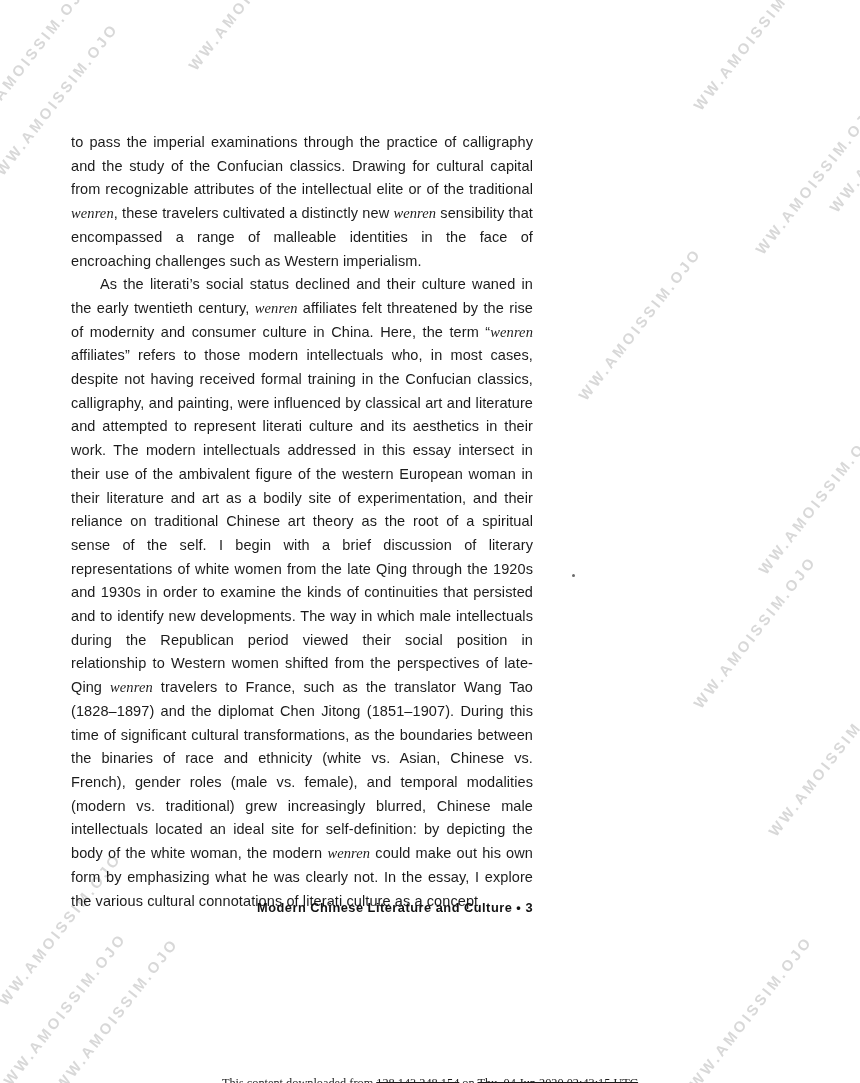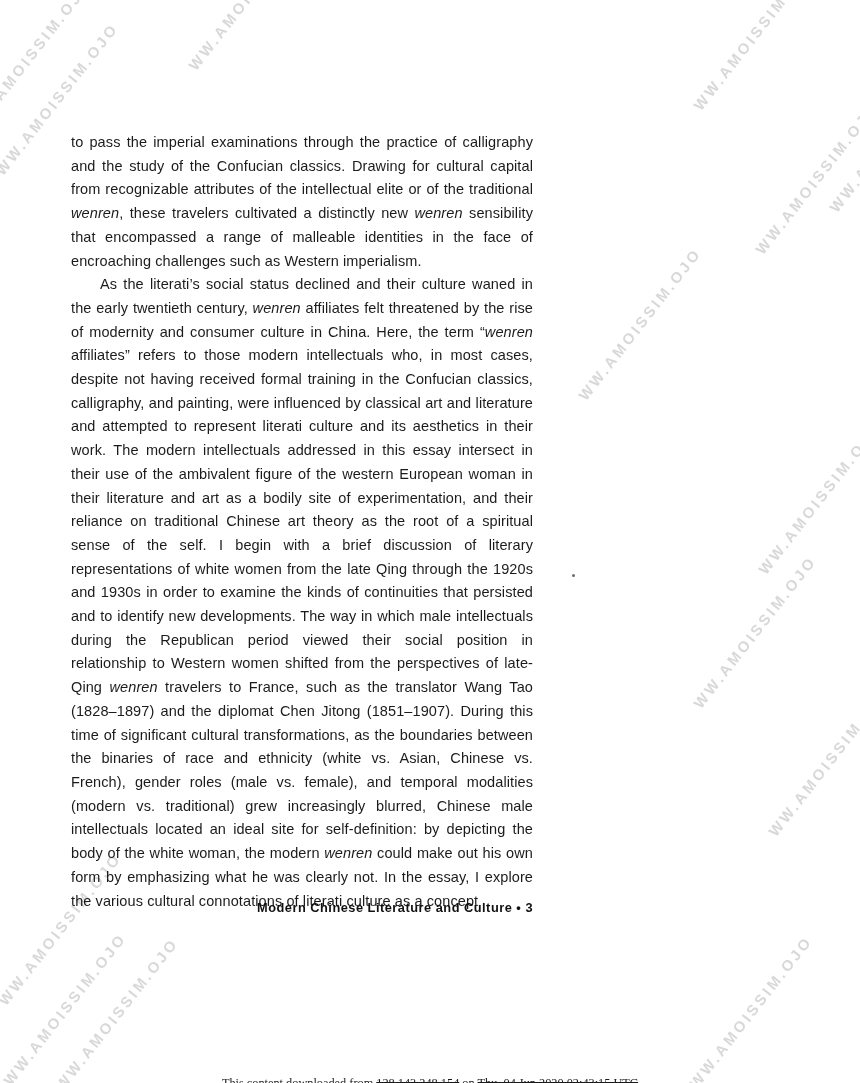--- a/index.html
+++ b/index.html
@@ -47,20 +47,21 @@
   p.body-par {
     margin: 0;
     font-size: 14.5px;
     line-height: 23.7px;
     text-align: justify;
     color: #1b1b1b;
     letter-spacing: 0.1px;
   }
   p.body-par em {
     font-style: italic;
+    font-family: Liberation Serif, serif;
   }
   p.indent {
     text-indent: 29px;
   }
   
   .running-footer {
     position: absolute;
     left: 71px;
     top: 900px;
     width: 462px;

